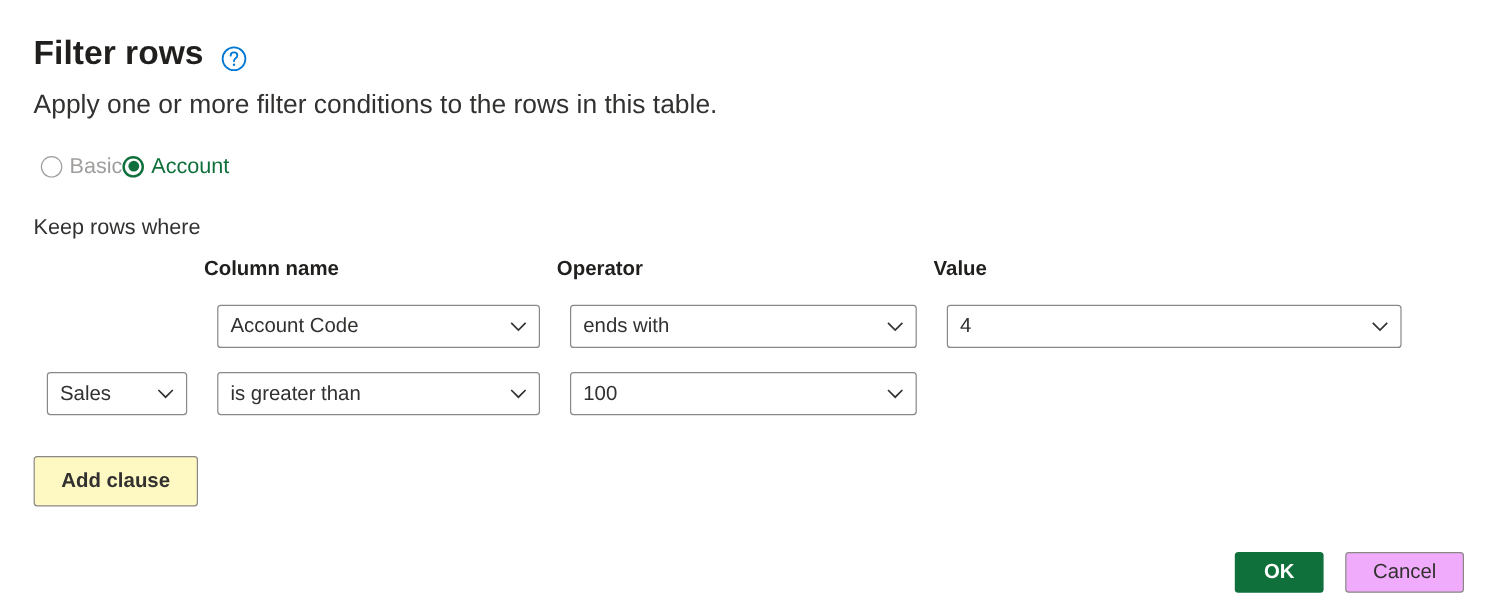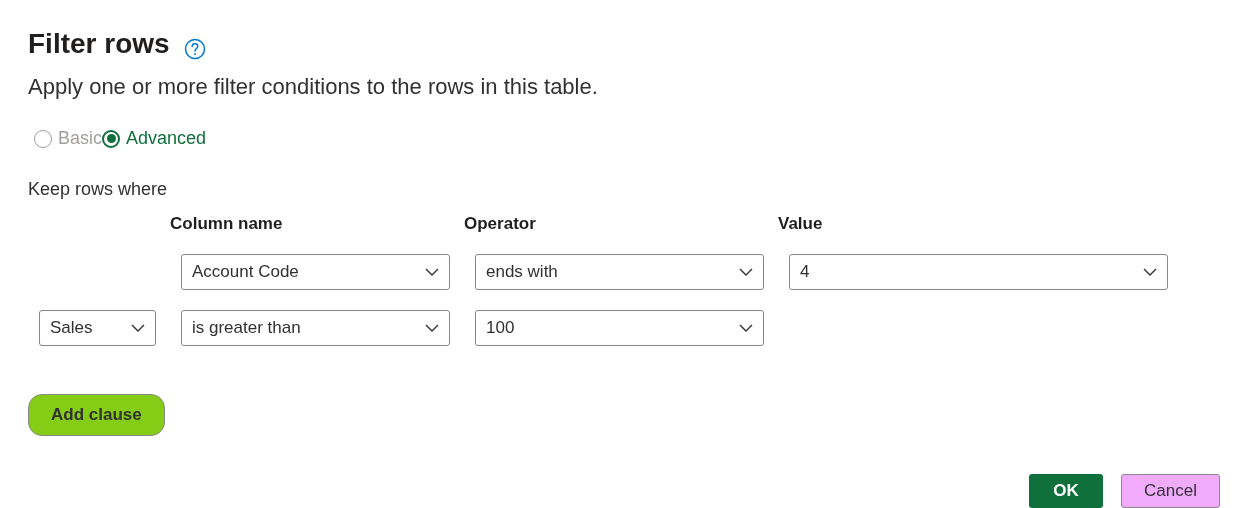--- a/index.html
+++ b/index.html
@@ -90,28 +90,28 @@
       cursor: pointer;
       margin-left: 11px;
     }
     .chev {
       width: 14px;
       height: 9px;
       flex-shrink: 0;
     }
     .spacer { }
     .add-clause {
-      margin-top: 48px;
+      margin-top: 34px;
       display: inline-block;
       border: 1px solid #8a8886;
-      border-radius: 14px;
+      border-radius: 3px;
       padding: 10px 22px;
       font-size: 17px;
       font-weight: 600;
-      background: #84cc16;
+      background: #fef9c3;
       cursor: pointer;
     }
     .footer {
       display: flex;
       justify-content: flex-end;
       gap: 18px;
       margin-top: 38px;
       padding-right: 2px;
     }
     .btn {
@@ -158,21 +158,21 @@
 
 <div class="mode-row">
   <div class="radio-group">
     <span class="radio-outer radio-basic-outer"></span>
     <span class="label-basic">Basic</span>
   </div>
   <div class="radio-group">
     <span class="radio-outer radio-adv-outer">
       <span class="radio-inner"></span>
     </span>
-    <span class="label-advanced">Advanced</span>
+    <span class="label-advanced">Account</span>
   </div>
 </div>
 
 <div class="keep-label">Keep rows where</div>
 
 <div class="grid">
   <div class="spacer"></div>
   <div class="col-header">Column name</div>
   <div class="col-header">Operator</div>
   <div class="col-header">Value</div>

